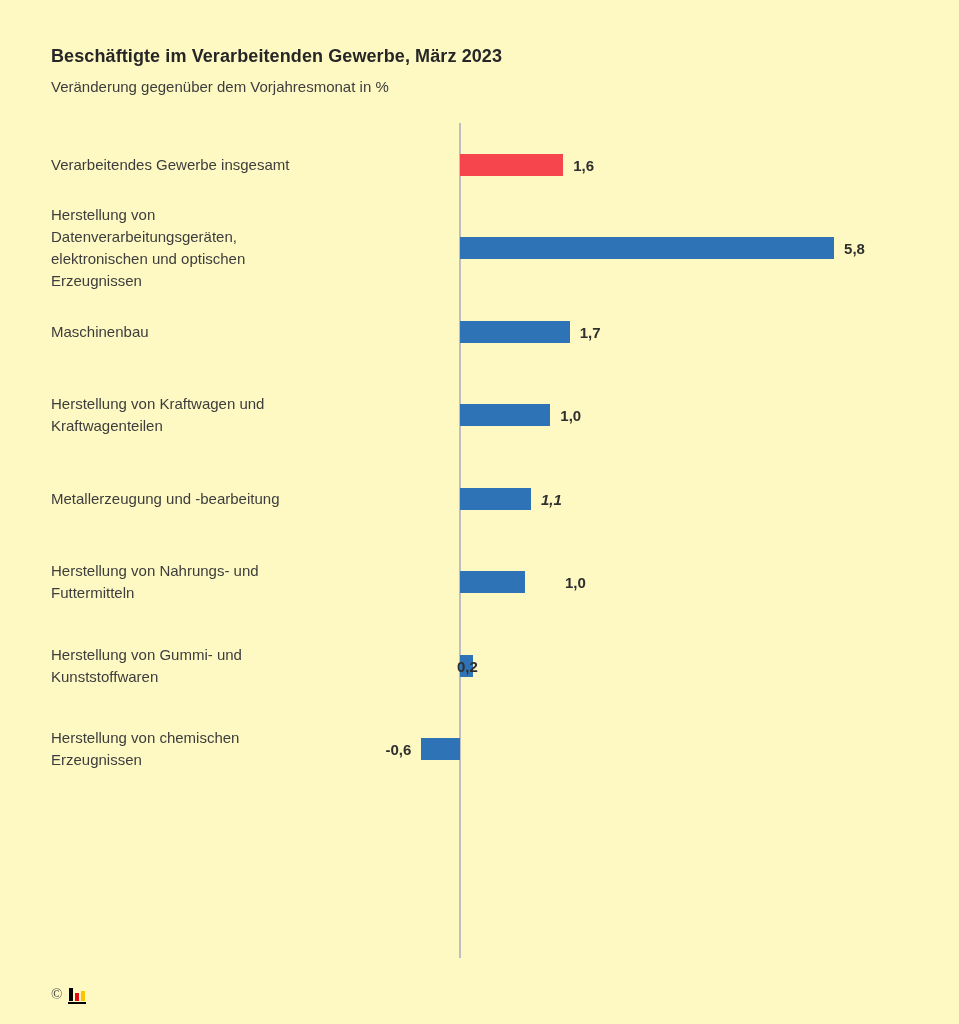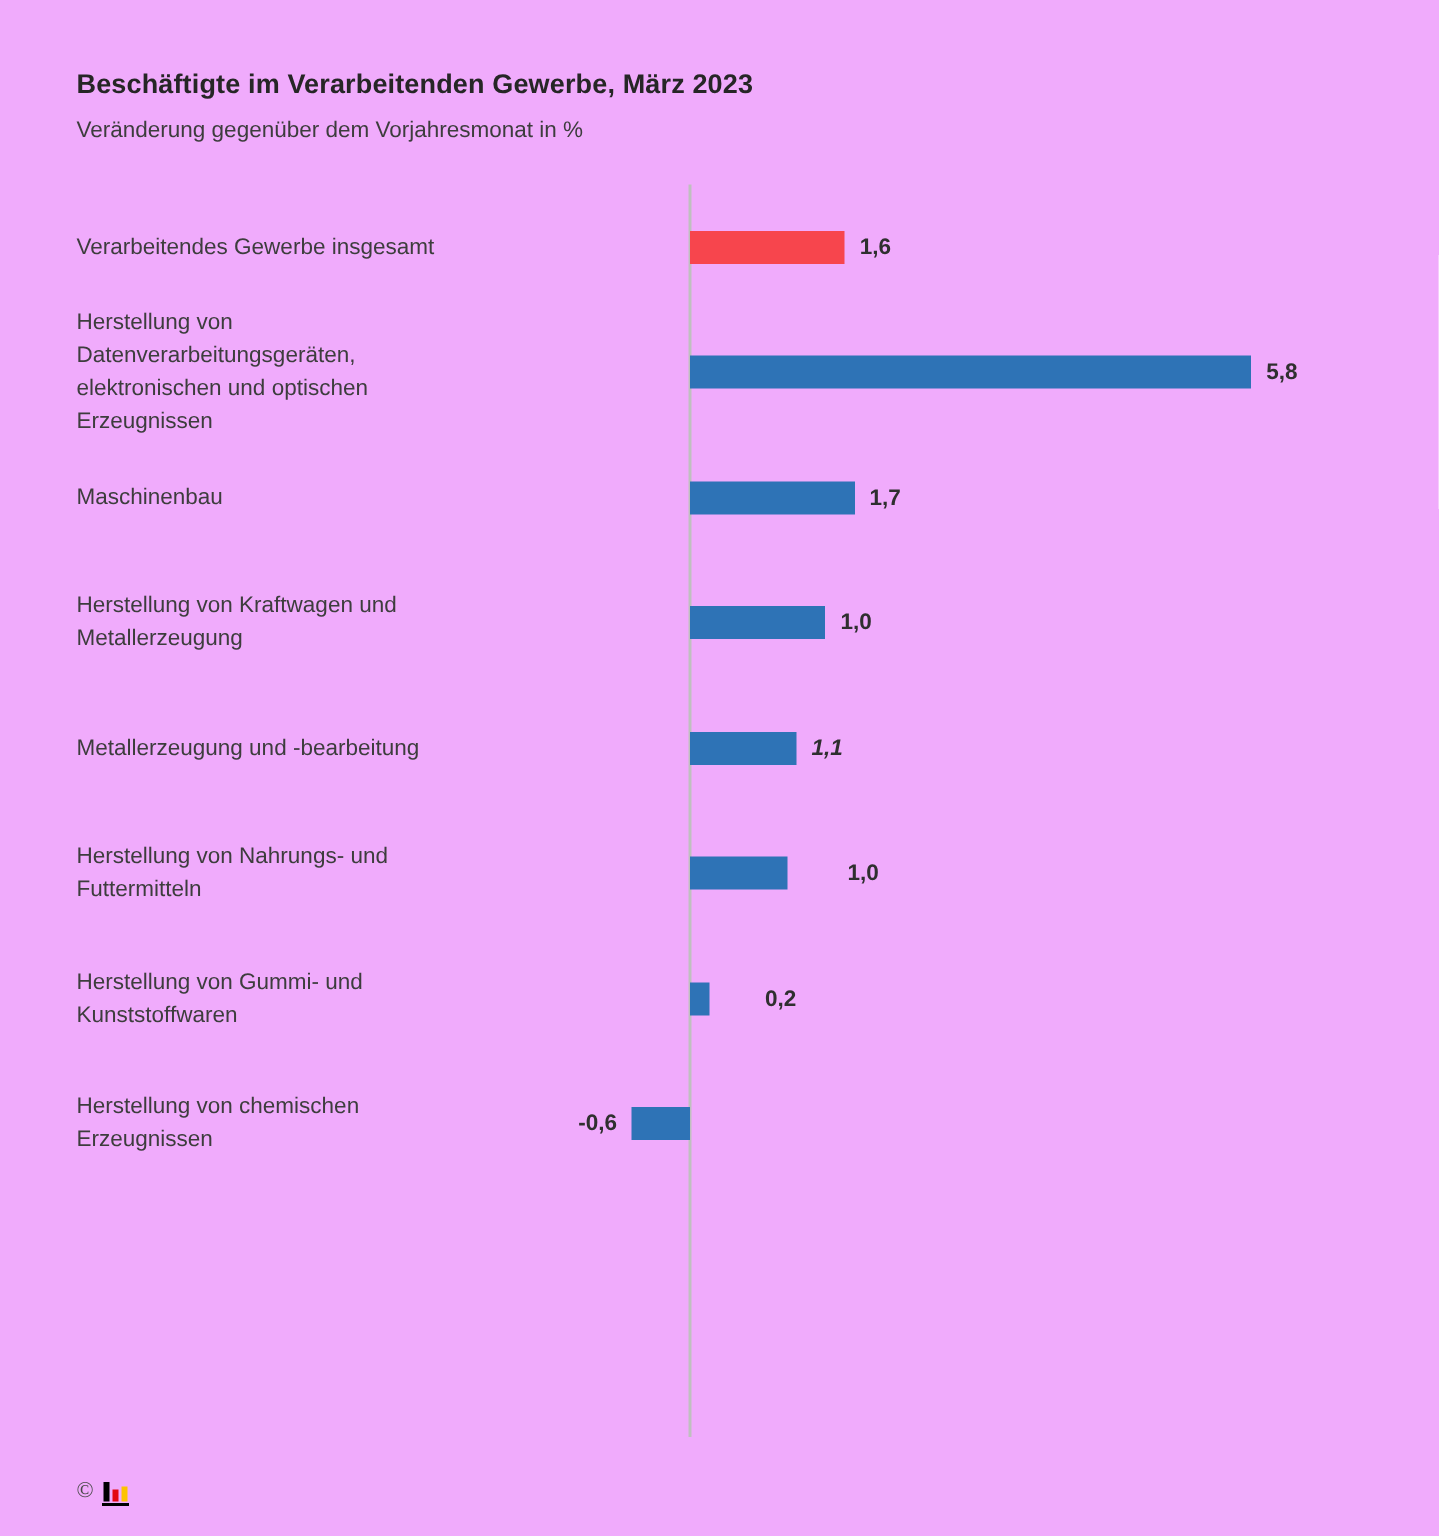--- a/index.html
+++ b/index.html
@@ -3,21 +3,21 @@
 <meta charset="utf-8">
 <style>
   * { margin: 0; padding: 0; box-sizing: border-box; }
   html, body { background: #ffffff; }
   body {
     width: 959px; height: 1024px;
     font-family: "Liberation Sans", sans-serif;
     position: relative;
     overflow: hidden;
   }
-  .page { position: relative; width: 959px; height: 1024px; background: #f0abfc; }
+  .page { position: relative; width: 959px; height: 1024px; background: #fef9c3; }
 
   
   .header { position: absolute; left: 51px; top: 46px; width: 860px; }
   .chart-title {
     font-size: 18px; font-weight: bold; color: #262626;
     letter-spacing: 0.1px;
   }
   .chart-subtitle {
     margin-top: 11px; font-size: 15px; color: #3d3d3d;
   }
@@ -91,21 +91,21 @@
 
 
   <div class="row">
     <div class="cat-label">Maschinenbau</div>
     <div class="bar" style="width: 109.65px; background: rgb(46, 115, 182); left: 460px;"></div>
     <span class="val" style="left: 579.65px;">1,7</span>
   </div>
 
   <div class="row">
     <div class="cat-label">Herstellung von Kraftwagen und
-Metallerzeugung</div>
+Kraftwagenteilen</div>
     <div class="bar" style="width: 90.3px; background: rgb(46, 115, 182); left: 460px;"></div>
     <span class="val" style="left: 560.3px;">1,0</span>
   </div>
 
   <div class="row">
     <div class="cat-label">Metallerzeugung und -bearbeitung</div>
     <div class="bar" style="width: 70.95px; background: rgb(46, 115, 182); left: 460px;"></div>
     <span class="val" style="left: 540.95px; font-style: italic;">1,1</span>
   </div>
 
@@ -113,21 +113,21 @@
     <div class="cat-label">Herstellung von Nahrungs- und
 Futtermitteln</div>
     <div class="bar" style="width: 64.5px; background: rgb(46, 115, 182); left: 460px;"></div>
     <span class="val" style="left: 565px;">1,0</span>
   </div>
 
   <div class="row">
     <div class="cat-label">Herstellung von Gummi- und
 Kunststoffwaren</div>
     <div class="bar" style="width: 12.9px; background: rgb(46, 115, 182); left: 460px;"></div>
-    <span class="val" style="left: 510px;">0,2</span>
+    <span class="val" style="left: 457px;">0,2</span>
   </div>
 
   <div class="row">
     <div class="cat-label">Herstellung von chemischen
 Erzeugnissen</div>
     <div class="bar" style="width: 38.7px; background: rgb(46, 115, 182); left: 421.3px;"></div>
     <span class="val" style="left: 411.3px; transform: translate(-100%, -50%);">-0,6</span>
   </div>
 </div>
 

